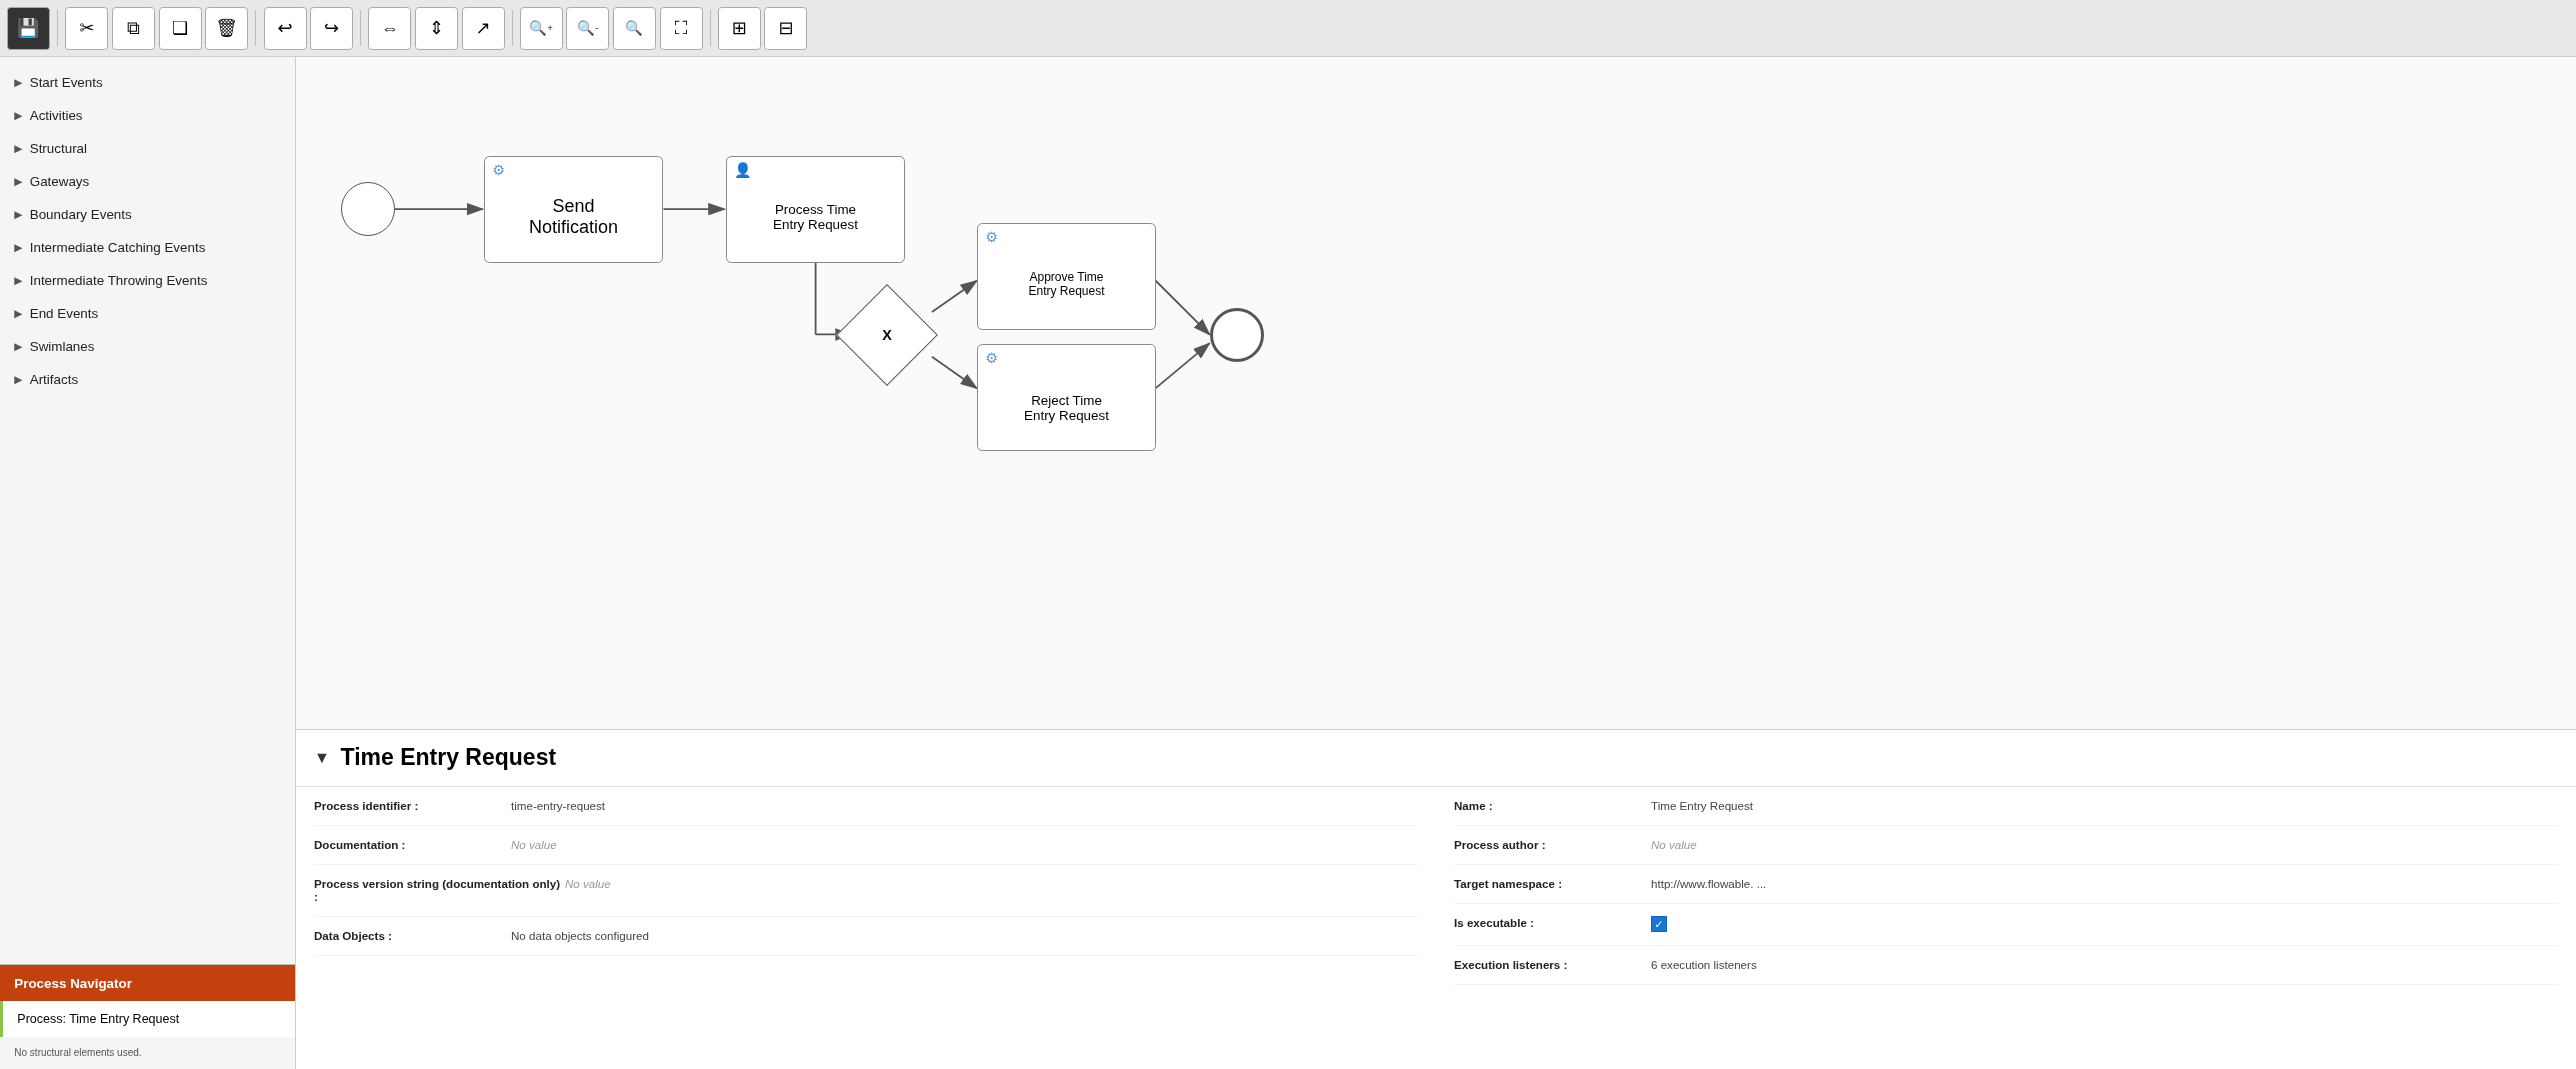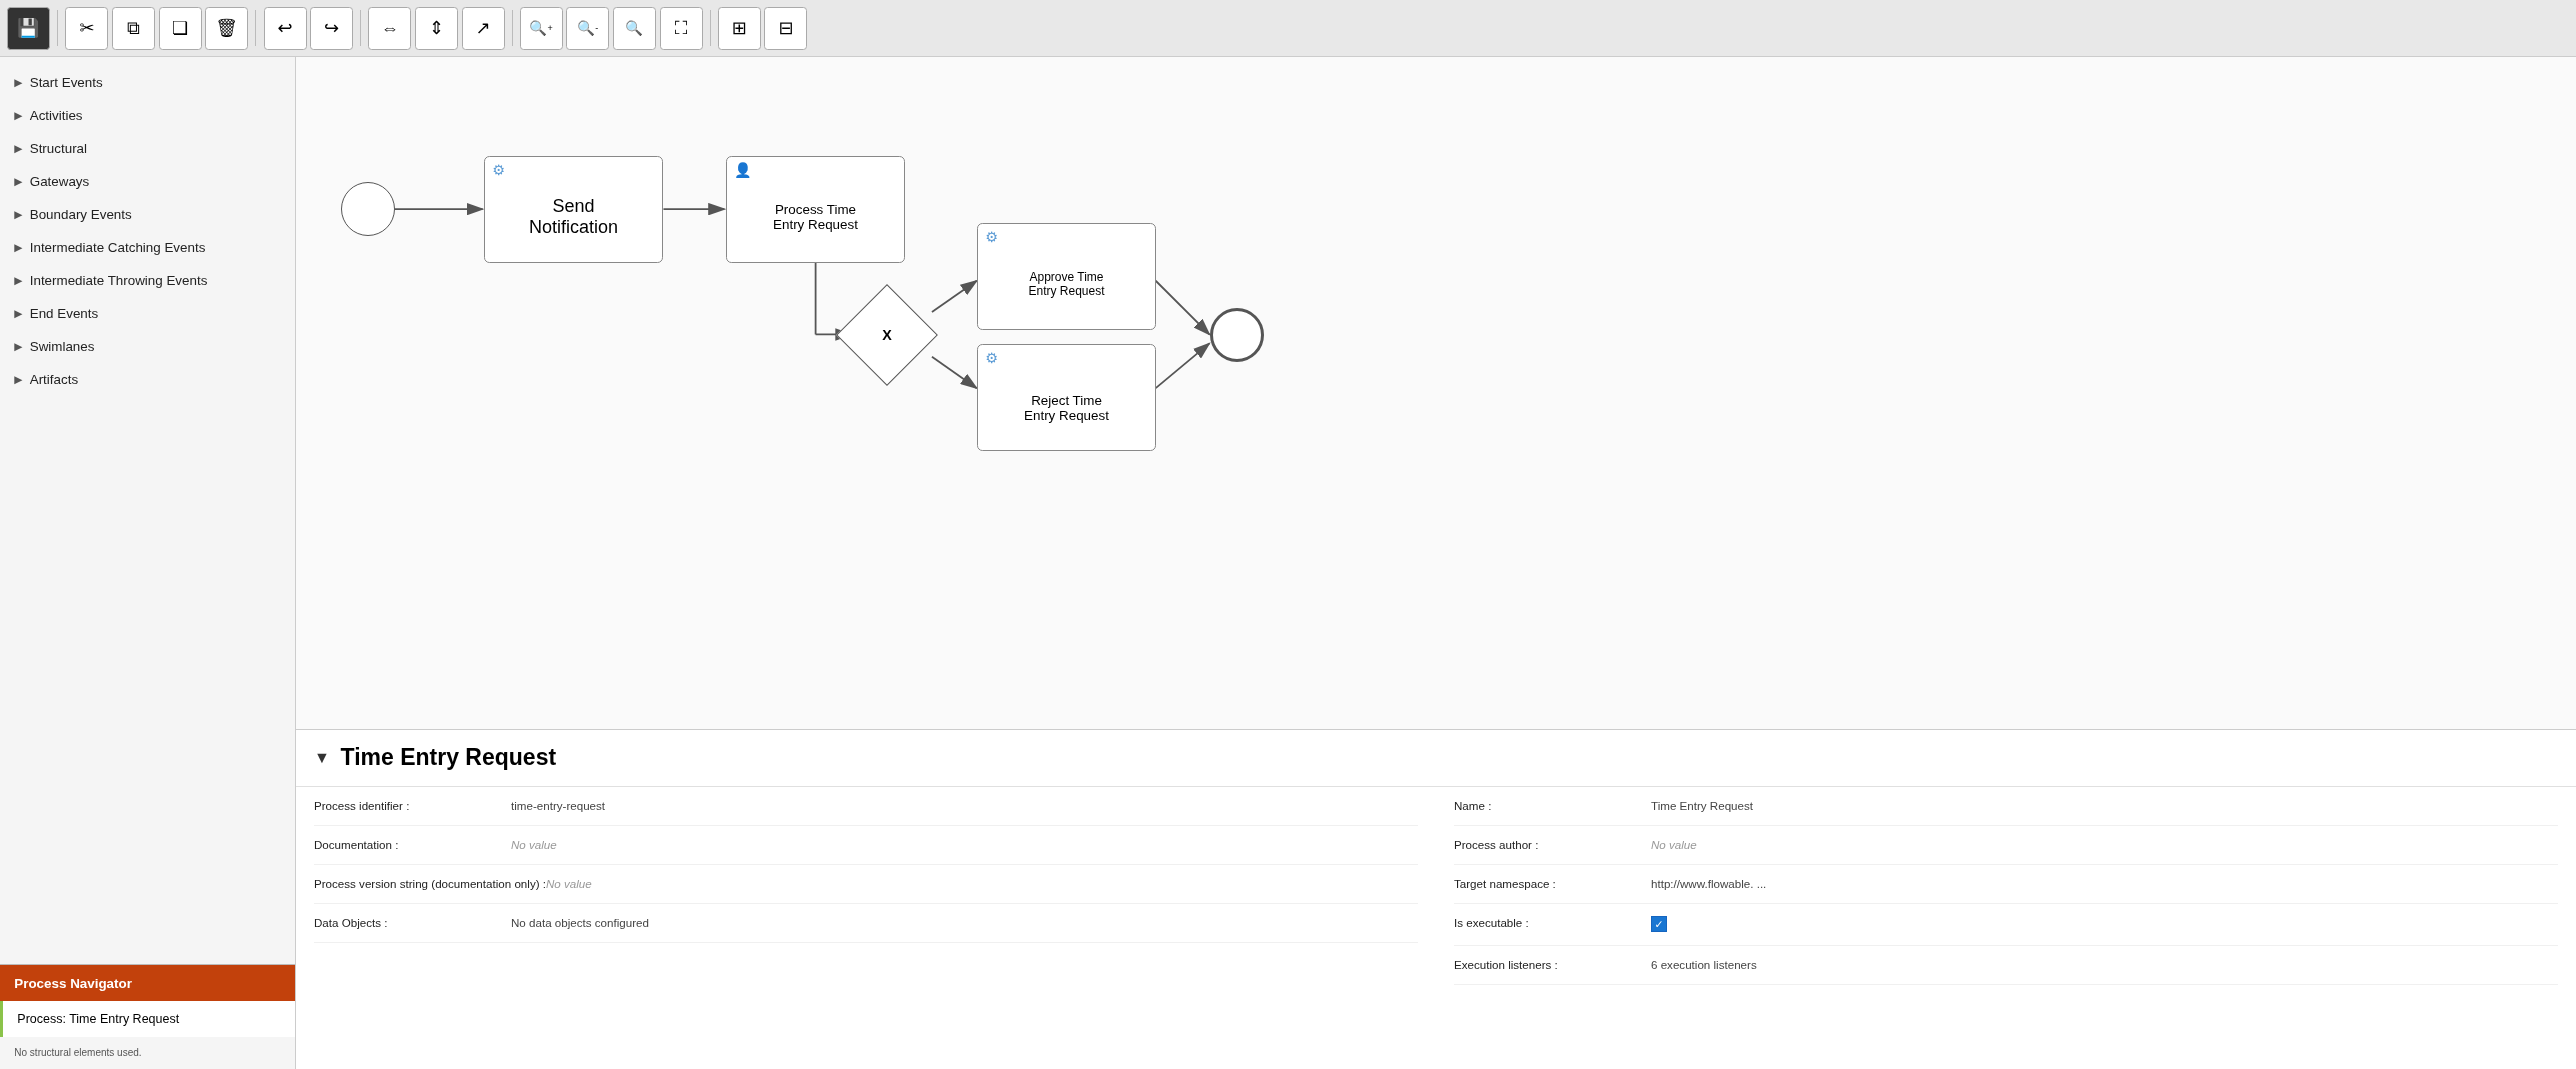--- a/index.html
+++ b/index.html
@@ -212,21 +212,21 @@
     .properties-col {
       padding: 0 18px;
     }
     .prop-row {
       display: flex;
       align-items: flex-start;
       padding: 12.5px 0;
       border-bottom: 0.9px solid #f0f0f0;
     }
     .prop-label {
-      font-weight: normal;
+      font-weight: bold;
       font-size: 11.6px;
       min-width: 197px;
       color: #222;
     }
     .prop-value {
       font-size: 11.6px;
       color: #444;
       flex: 1;
     }
     .prop-value.no-value {

